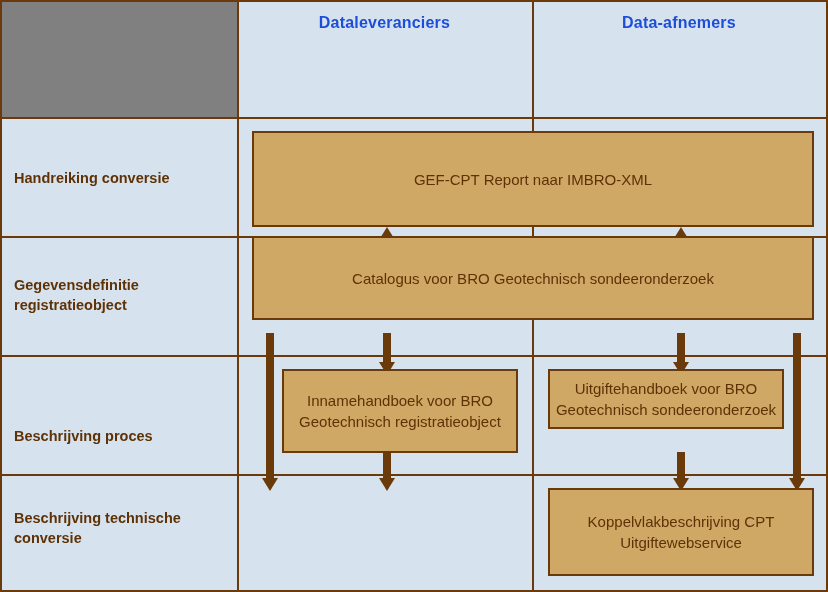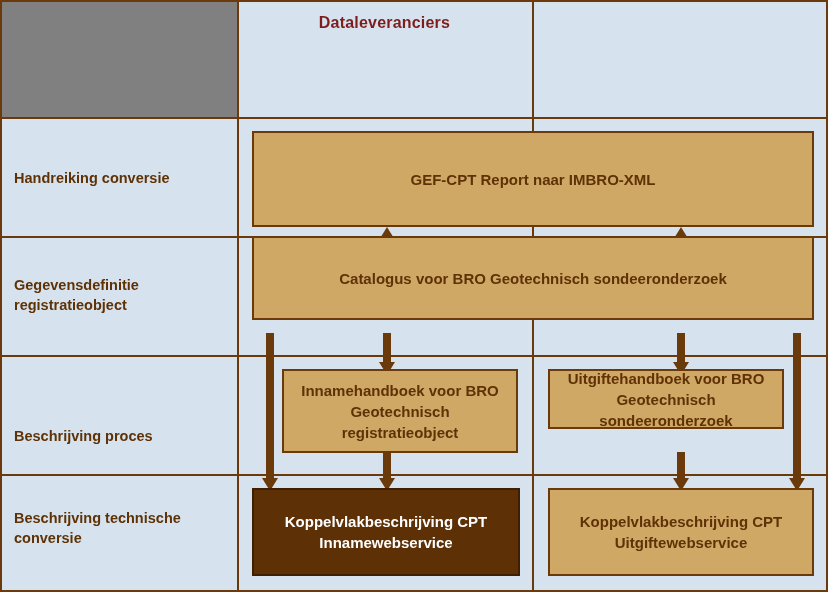--- a/index.html
+++ b/index.html
@@ -43,21 +43,21 @@
     background: #808080;
   }
 
   
   .col-header {
     position: absolute;
     top: 8px;
     height: 30px;
     line-height: 30px;
     text-align: center;
-    color: #7f1d1d;
+    color: #1d4ed8;
     font-size: 16px;
     font-weight: bold;
     letter-spacing: .2px;
   }
 
   
   .row-label {
     position: absolute;
     left: 14px;
     width: 215px;
@@ -68,27 +68,27 @@
   }
 
   
   .box {
     position: absolute;
     box-sizing: border-box;
     border: 2px solid #6b3a0a;
     background: #cfa866;
     color: #5f3206;
     font-size: 15px;
-    font-weight: bold;
+    font-weight: normal;
     line-height: 21px;
     display: flex;
     align-items: center;
     justify-content: center;
     text-align: center;
-    padding: 2px 13px;
+    padding: 2px 2px;
   }
   .box.dark {
     background: #5e3005;
     color: #ffffff;
     border-color: #3f1f02;
   }
 
   
   .arrow {
     position: absolute;
@@ -127,20 +127,21 @@
   <div class="hline" style="top:355px;"></div>
   <div class="hline" style="top:474px;"></div>
   <div class="hline" style="top:590px;"></div>
 
   <div class="vline" style="left:0px;   height:592px;"></div>
   <div class="vline" style="left:237px; height:592px;"></div>
   <div class="vline" style="left:532px; height:592px;"></div>
   <div class="vline" style="left:826px; height:592px;"></div>
 
   <div class="col-header" style="left:237px; width:295px;">Dataleveranciers</div>
+  <div class="col-header" style="left:532px; width:294px;">Data-afnemers</div>
 
   <div class="row-label" style="top:168px;">Handreiking conversie</div>
   <div class="row-label" style="top:275px;">Gegevensdefinitie registratieobject</div>
   <div class="row-label" style="top:426px;">Beschrijving proces</div>
   <div class="row-label" style="top:508px;">Beschrijving technische conversie</div>
 
   <div class="arrow up" style="left:383px; top:227px; width:8px; height:42px;">
     <div class="shaft" style="top:13px; height:29px;"></div>
     <div class="head" style="top:0px;"></div>
   </div>
@@ -181,17 +182,16 @@
   </div>
 
   <div class="box" style="left:252px; top:131px; width:562px; height:96px;">GEF-CPT Report naar IMBRO-XML</div>
 
   <div class="box" style="left:252px; top:236px; width:562px; height:84px;">Catalogus voor BRO Geotechnisch sondeeronderzoek</div>
 
   <div class="box" style="left:282px; top:369px; width:236px; height:84px;">Innamehandboek voor BRO Geotechnisch registratieobject</div>
 
   <div class="box" style="left:548px; top:369px; width:236px; height:60px;">Uitgiftehandboek voor BRO Geotechnisch sondeeronderzoek</div>
 
-  <div class="box dark" style="left:252px; top:488px; width:268px; height:88px;">Koppelvlakbeschrijving CPT Innamewebservice</div>
 
   <div class="box" style="left:548px; top:488px; width:266px; height:88px;">Koppelvlakbeschrijving CPT Uitgiftewebservice</div>
 
 </div>
 
 </body></html>

